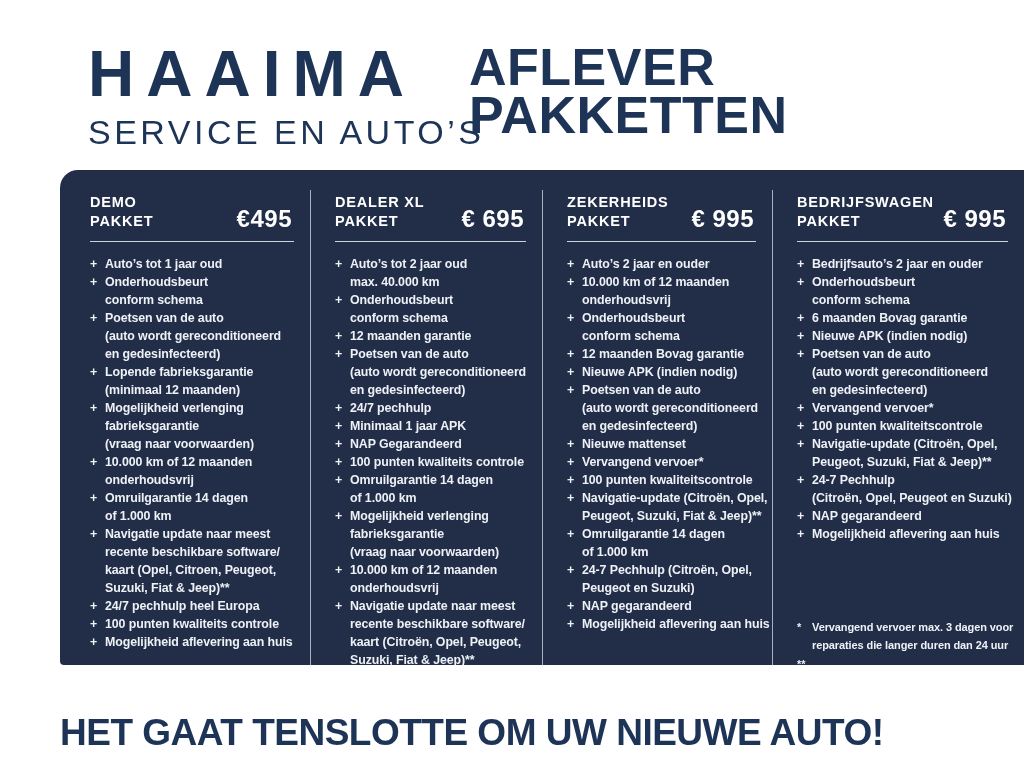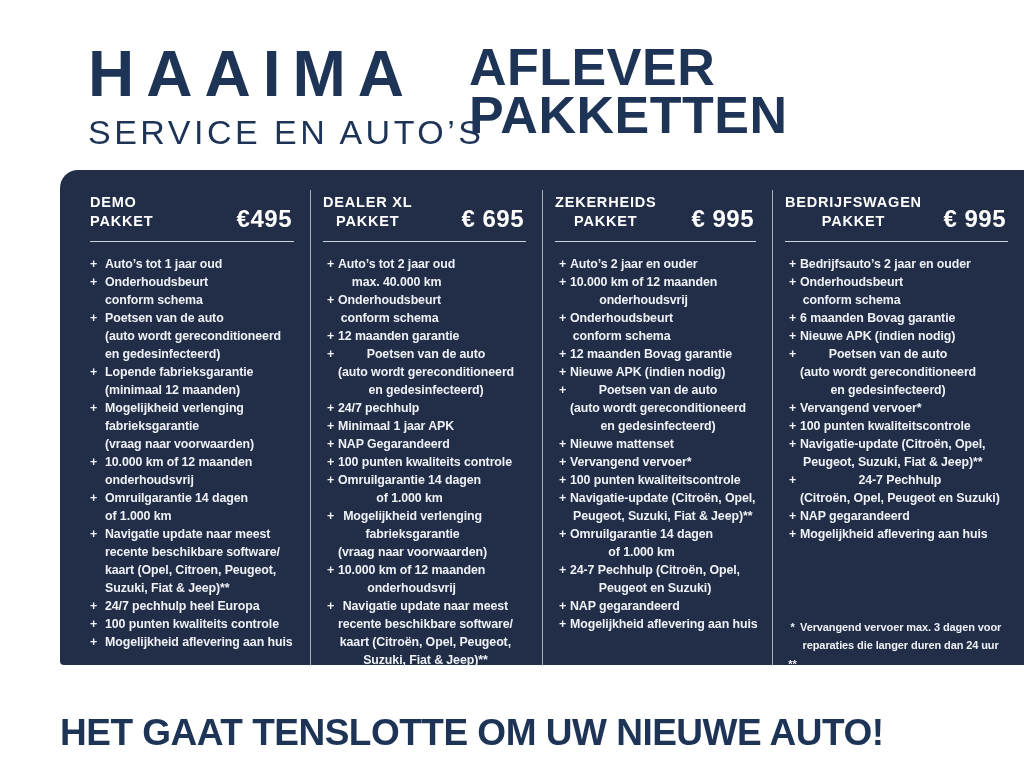--- a/index.html
+++ b/index.html
@@ -24,21 +24,21 @@
     color:var(--heading-navy,#1D3457);
   }
   .panel{
     position:absolute;left:60px;top:170px;width:964px;height:495px;
     background:var(--panel-bg,#222E48);
     border-radius:18px 0 0 4px;overflow:hidden;
     display:grid;grid-template-columns:250px 232px 230px 252px;
     color:var(--panel-text,#EEF1F6);
   }
   .col{position:relative;box-sizing:border-box;padding:23px 10px 0 30px;}
-  .col + .col{padding-left:13px;text-align:center;}
+  .col + .col{padding-left:25px;}
   .col + .col::before{
     content:"";position:absolute;left:0;top:20px;bottom:18px;width:1px;
     background:var(--divider,rgba(255,255,255,.6));
   }
   .pkg-head{display:flex;justify-content:space-between;align-items:flex-end;padding-right:8px;}
   .pkg-name{font-size:14.5px;font-weight:800;letter-spacing:0.8px;line-height:1.32;color:#ffffff;}
   .pkg-price{font-size:24px;font-weight:800;line-height:1.05;letter-spacing:0.5px;color:#ffffff;white-space:nowrap;}
   .rule{height:1px;background:var(--rule,#CCD1DD);margin:10px 6px 13px 0;}
   .items{list-style:none;margin:0;padding:0;font-size:12.4px;font-weight:bold;line-height:18px;letter-spacing:-0.1px;}
   .item{display:flex;}

